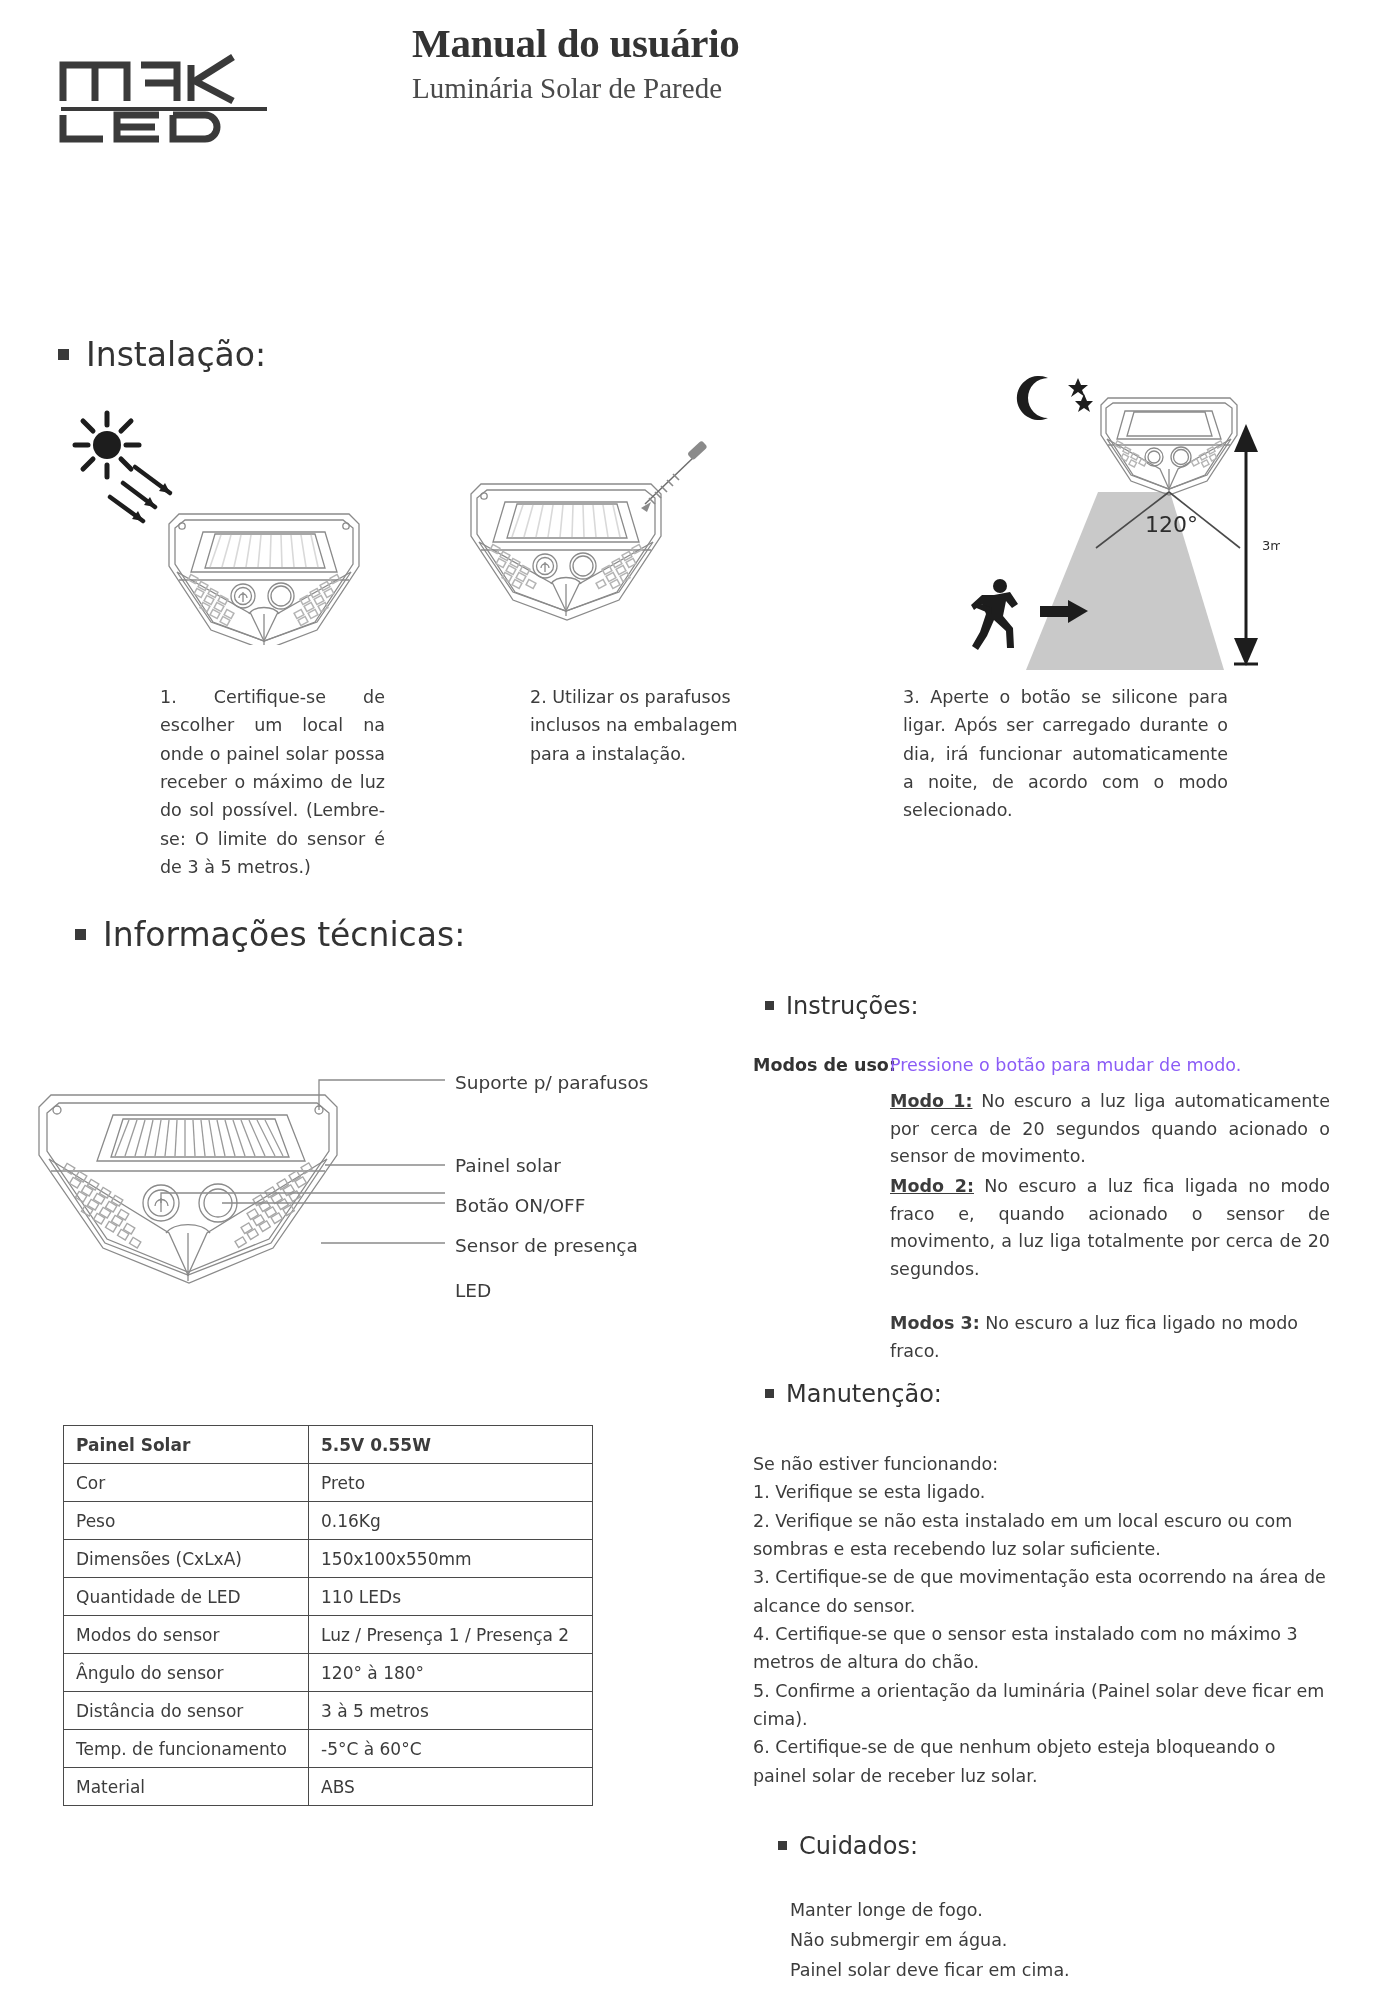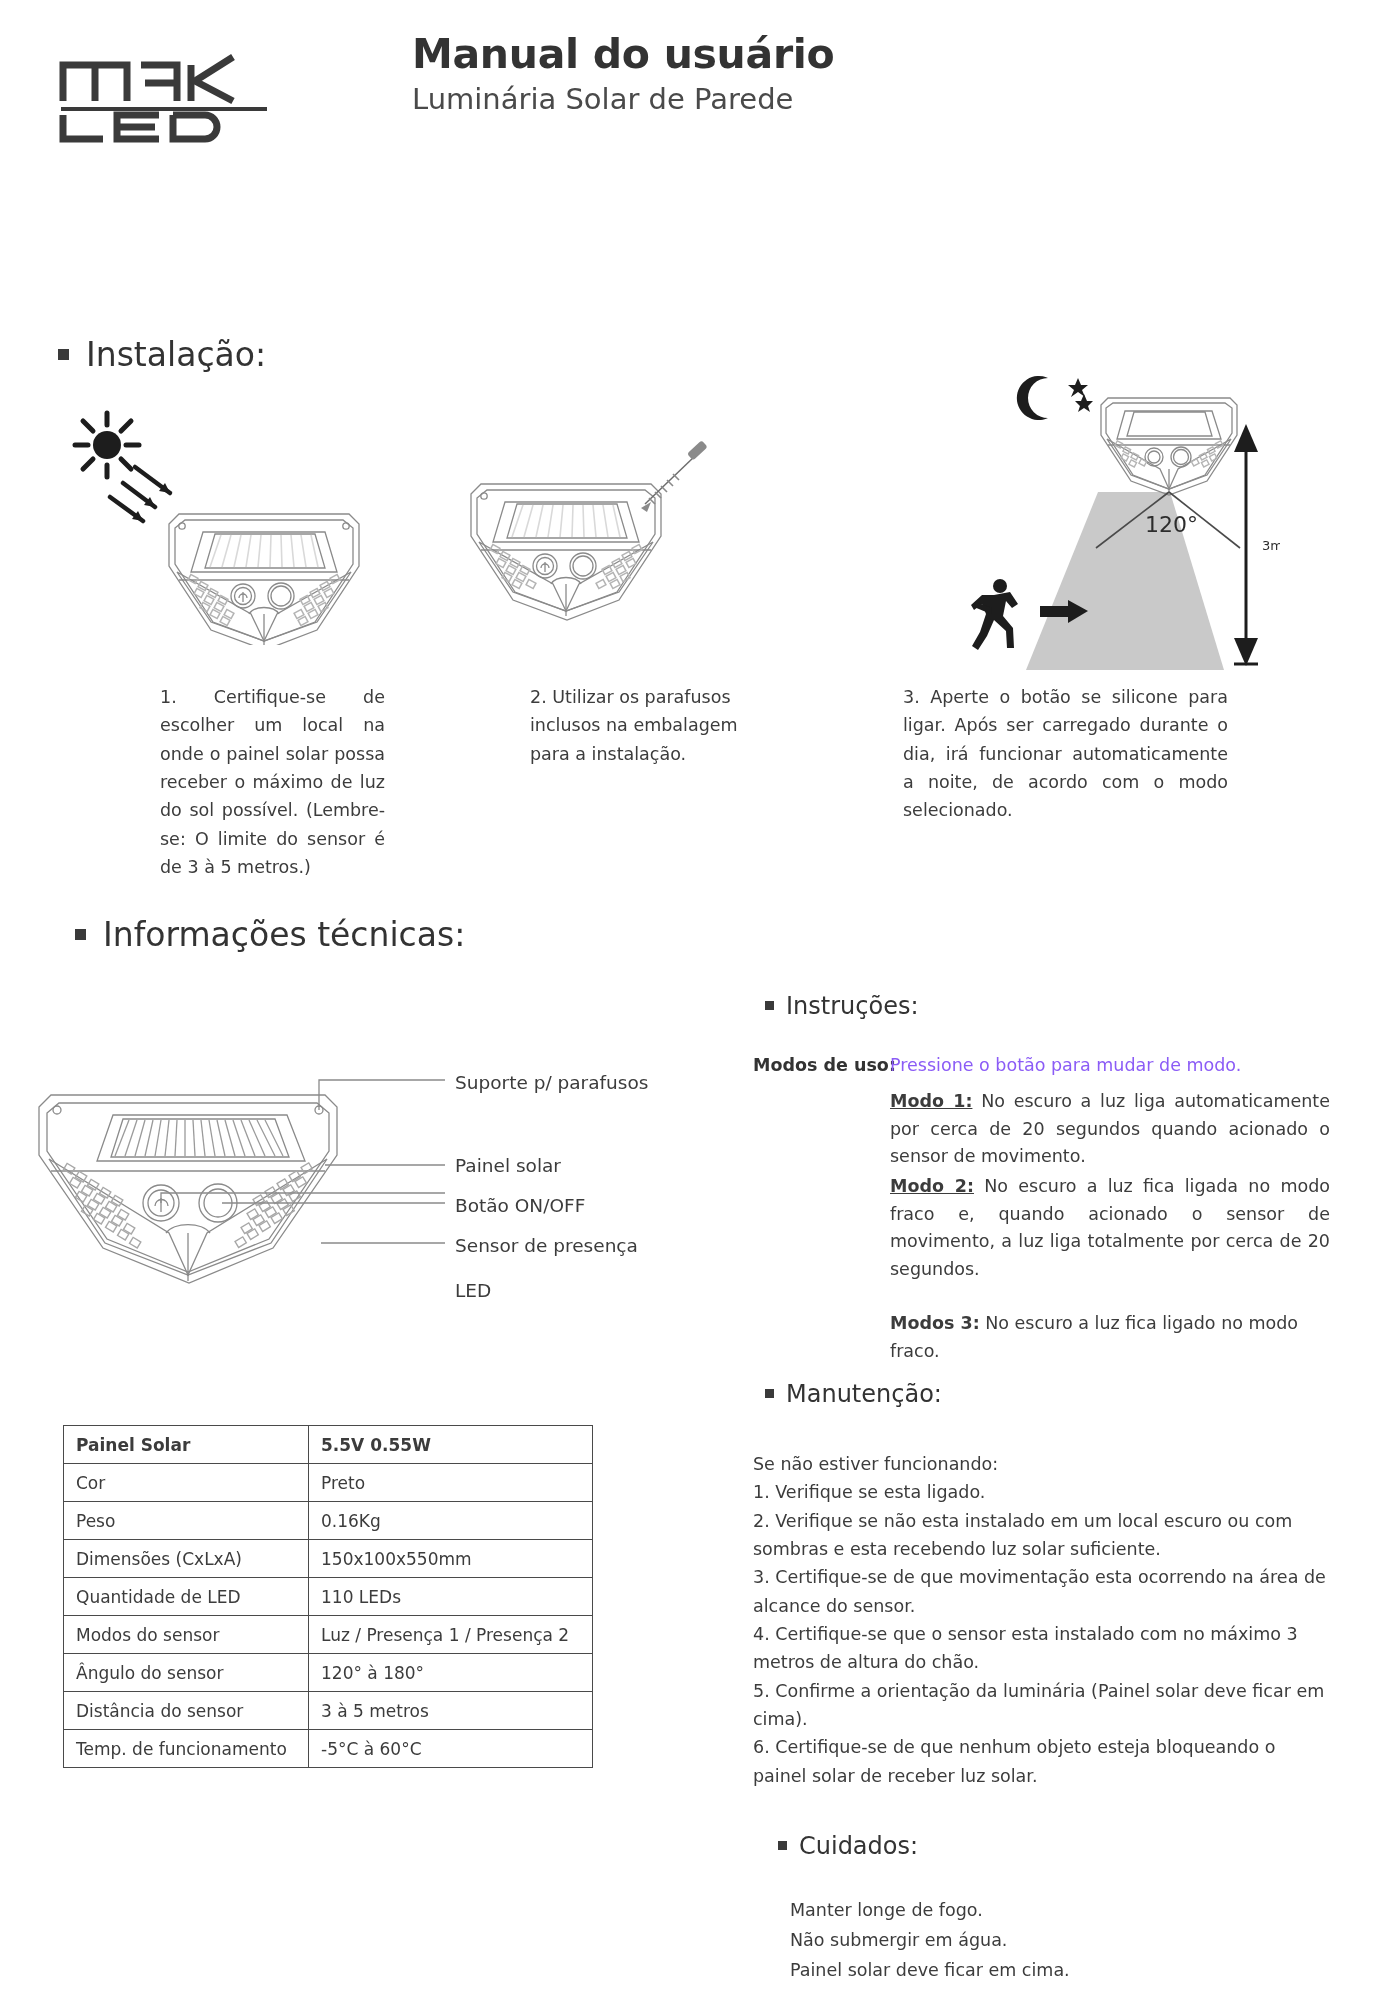--- a/index.html
+++ b/index.html
@@ -10,21 +10,21 @@
     background:#ffffff;
     font-family:"DejaVu Sans", sans-serif;
     color:#3a3a3a;
     position:relative;
     overflow:hidden;
   }
 
   
   .header { position:absolute; left:0; top:0; width:1381px; height:180px; }
   .logo { position:absolute; left:55px; top:35px; width:270px; height:110px; }
-  .title-block { position:absolute; left:412px; top:31px; }
+  .title-block { position:absolute; left:412px; top:20px;font-family:Liberation Serif, serif; }
   .doc-title {
     font-size:41px; font-weight:700; color:#333333;
     letter-spacing:-0.3px; line-height:1.15; margin:0;
   }
   .doc-subtitle {
     font-size:29px; font-weight:400; color:#4a4a4a;
     line-height:1.2; margin:4px 0 0 0;
   }
 
   
@@ -514,20 +514,24 @@
         <td>120° à 180°</td>
       </tr>
       <tr>
         <td class="k">Distância do sensor</td>
         <td>3 à 5 metros</td>
       </tr>
       <tr>
         <td class="k">Temp. de funcionamento</td>
         <td>-5°C à 60°C</td>
       </tr>
+      <tr>
+        <td class="k">Material</td>
+        <td>ABS</td>
+      </tr>
     </tbody>
 </table>
 
 <div class="sub-head" style="left:765px; top:992px;">
   <span class="bullet"></span><span>Instruções:</span>
 </div>
 
 <div class="modes-label">Modos de uso:</div>
 <div class="modes-intro">Pressione o botão para mudar de modo.</div>
 

